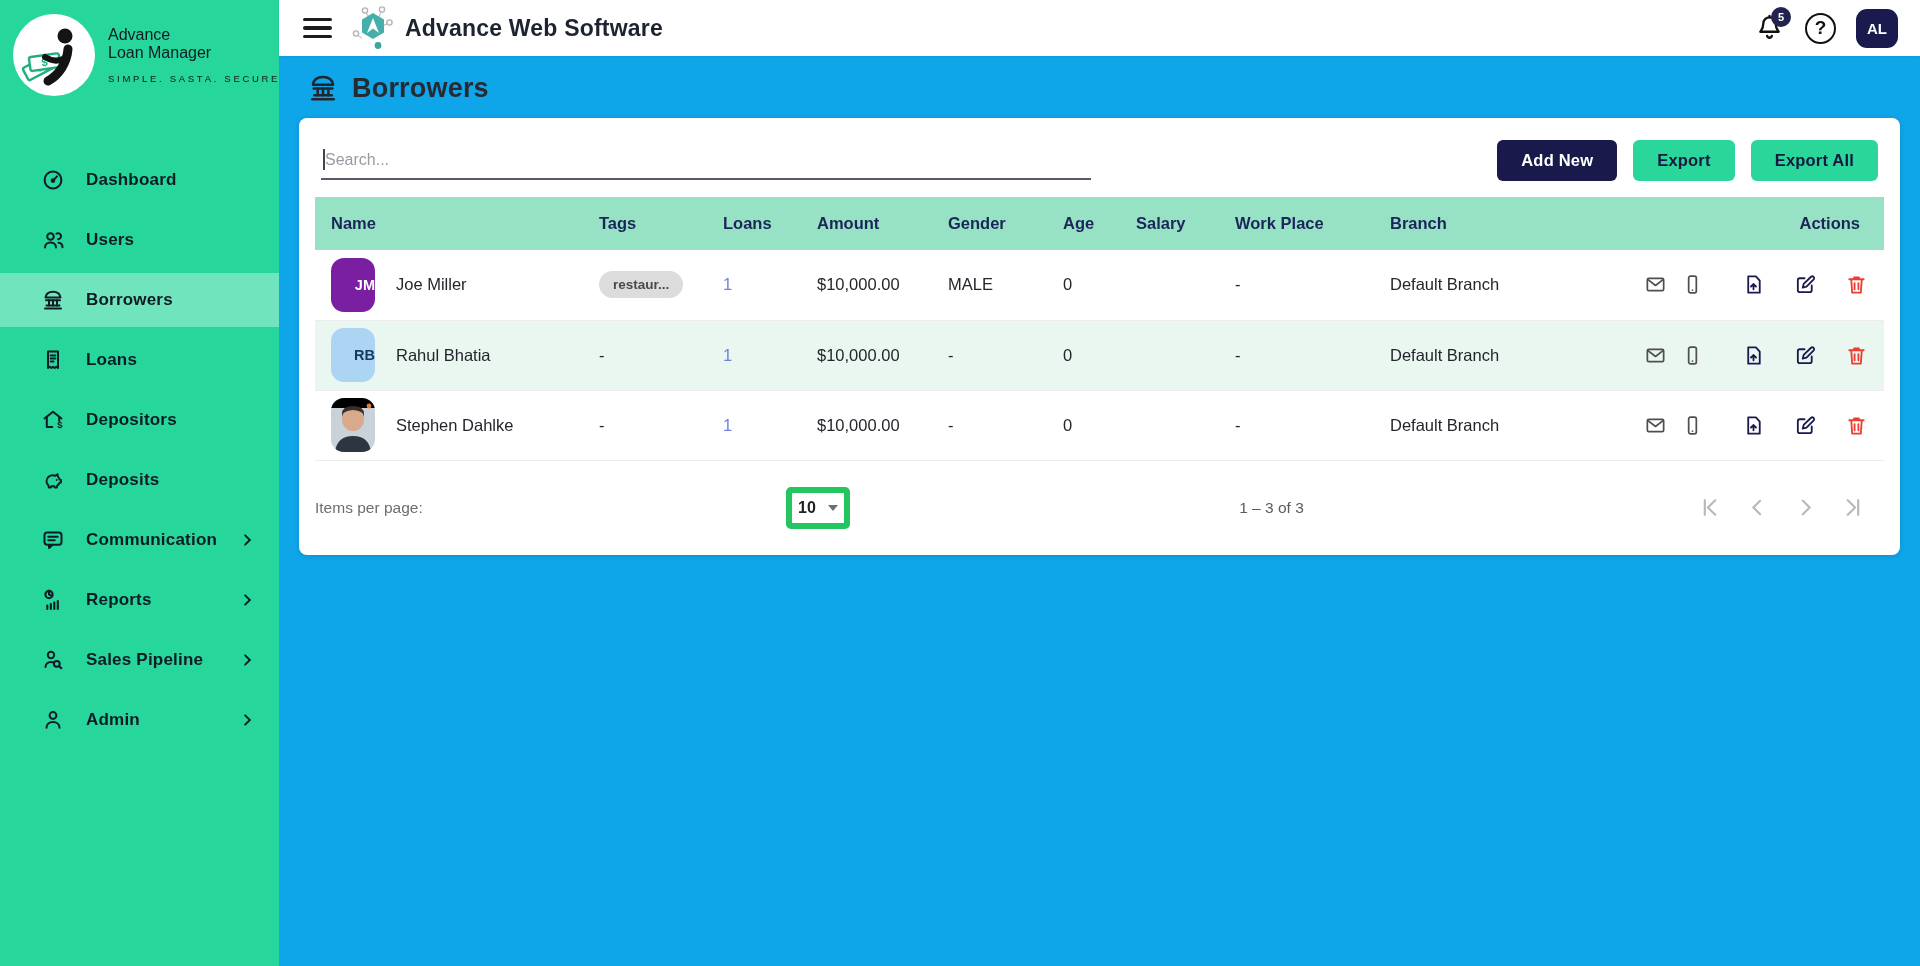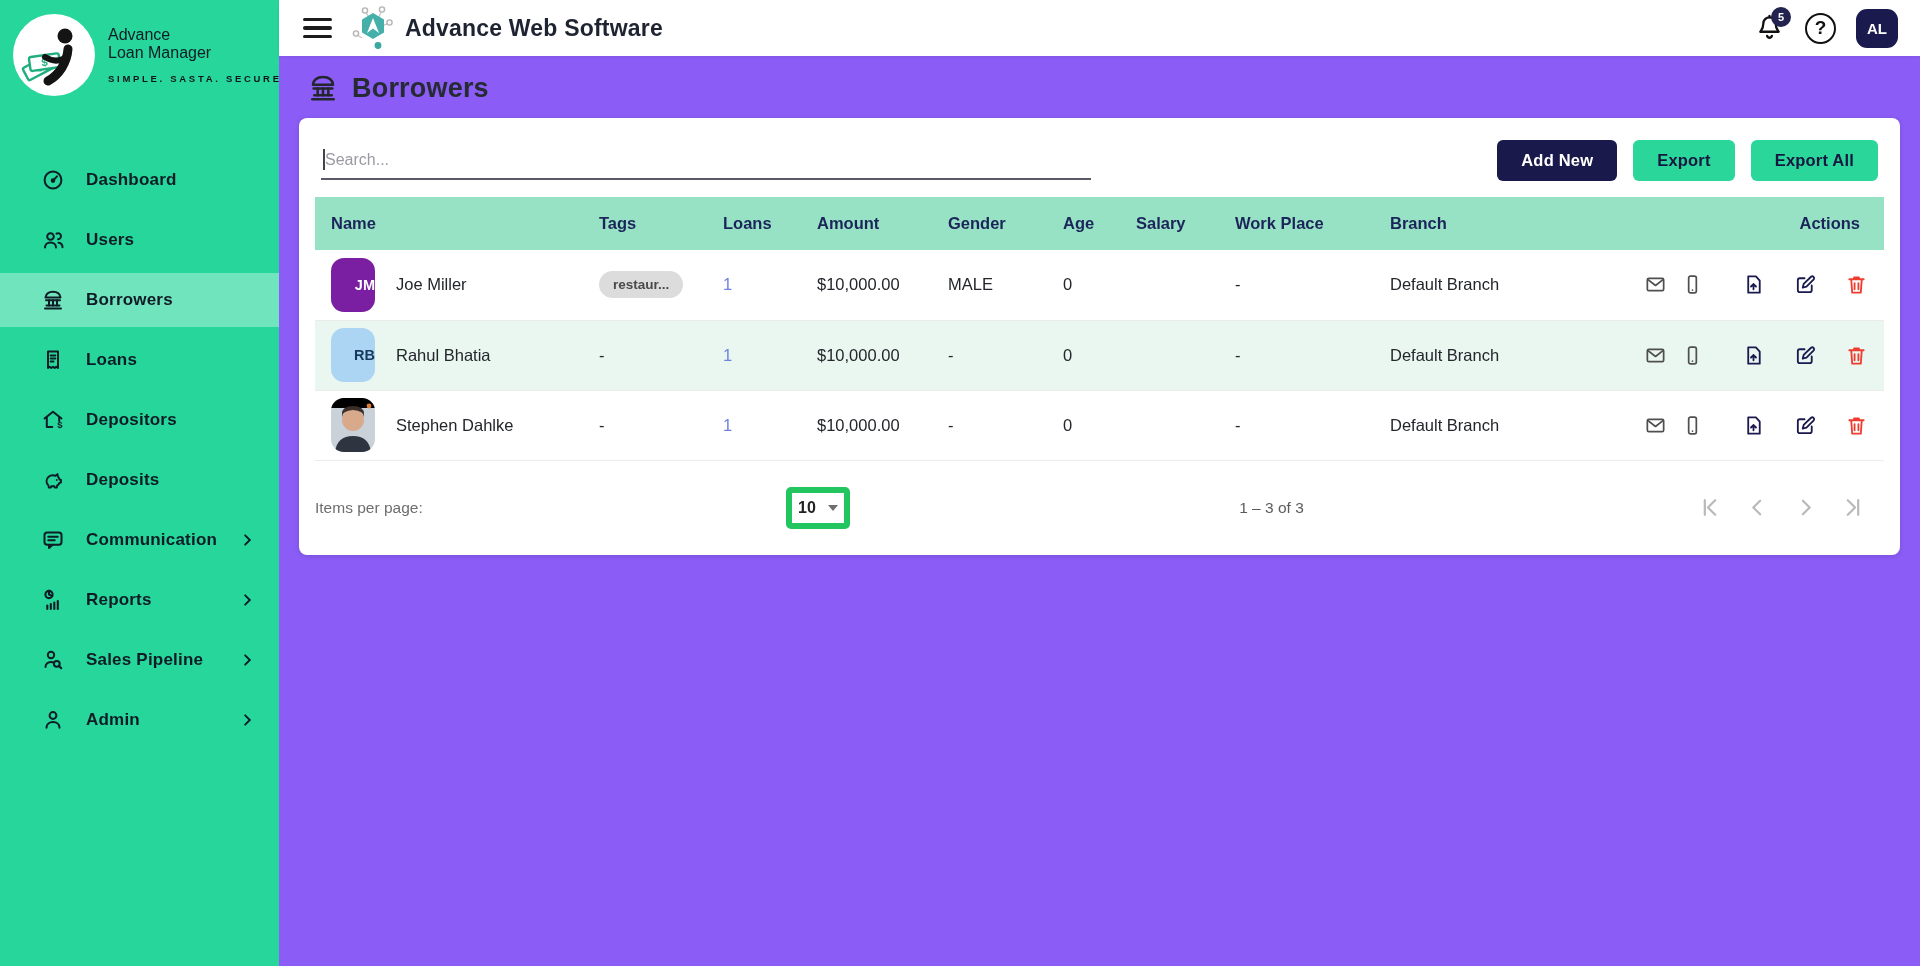--- a/index.html
+++ b/index.html
@@ -4,32 +4,32 @@
 <style>
   * { margin:0; padding:0; box-sizing:border-box; }
   html,body { width:1920px; height:966px; overflow:hidden;
     font-family:"Liberation Sans","DejaVu Sans",sans-serif; background:#fafafa; }
   body { display:flex; }
 
   
   .sidebar { width:279px; min-width:279px; height:966px; background:#26d69a; color:#0f1c26; }
   .logo-row { display:flex; align-items:center; gap:12px; padding:13px 10px 10px 12px; }
   .logo-circle { width:84px; height:84px; min-width:84px; }
-  .logo-tagline { font-size:9.5px; font-weight:700; letter-spacing:2.7px; color:#10151c; margin-top:11px; white-space:nowrap; }
+  .logo-tagline { font-size:9.5px; font-weight:400; letter-spacing:2.7px; color:#10151c; margin-top:11px; white-space:nowrap; }
   nav { margin-top:46px; }
   .nav-item { position:relative; height:54px; margin-bottom:6px; display:flex; align-items:center;
     padding-left:40px; cursor:pointer;text-align:right; }
   .nav-item.active { background:rgba(255,255,255,0.34); }
   .nav-icon { width:26px; height:26px; margin-right:20px; display:flex; align-items:center; justify-content:center; color:#0f1c26; }
   .nav-icon svg { width:24px; height:24px; }
   .nav-label { font-size:17px; font-weight:600; letter-spacing:.2px; }
   .chev { position:absolute; right:24px; top:50%; transform:translateY(-50%); width:15px; height:15px; color:#0f1c26; }
 
   
-  .main { flex:1; display:flex; flex-direction:column; background:#8b5cf6; }
+  .main { flex:1; display:flex; flex-direction:column; background:#0ea5e9; }
   .topbar { height:56px; background:#fff; display:flex; align-items:center; padding:0 22px 0 24px;
     box-shadow:0 1px 3px rgba(0,0,0,0.07); position:relative; z-index:3; }
   .hamburger { width:30px; cursor:pointer; margin-right:18px; }
   .hamburger div { height:3.4px; background:#1c1c1c; border-radius:2px; margin:5.4px 0; width:29px; }
   .app-logo { width:44px; height:48px; margin-right:10px; }
   .app-title { font-size:23px; font-weight:700; color:#1d2330; letter-spacing:.2px; }
   .topbar-right { margin-left:auto; display:flex; align-items:center; gap:20px; }
   .bell-wrap { position:relative; cursor:pointer; width:30px; height:32px; }
   .badge { position:absolute; top:-5px; right:-6px; width:20px; height:20px; border-radius:50%;
     background:#23234f; color:#fff; font-size:11px; font-weight:700; display:flex; align-items:center; justify-content:center; }

